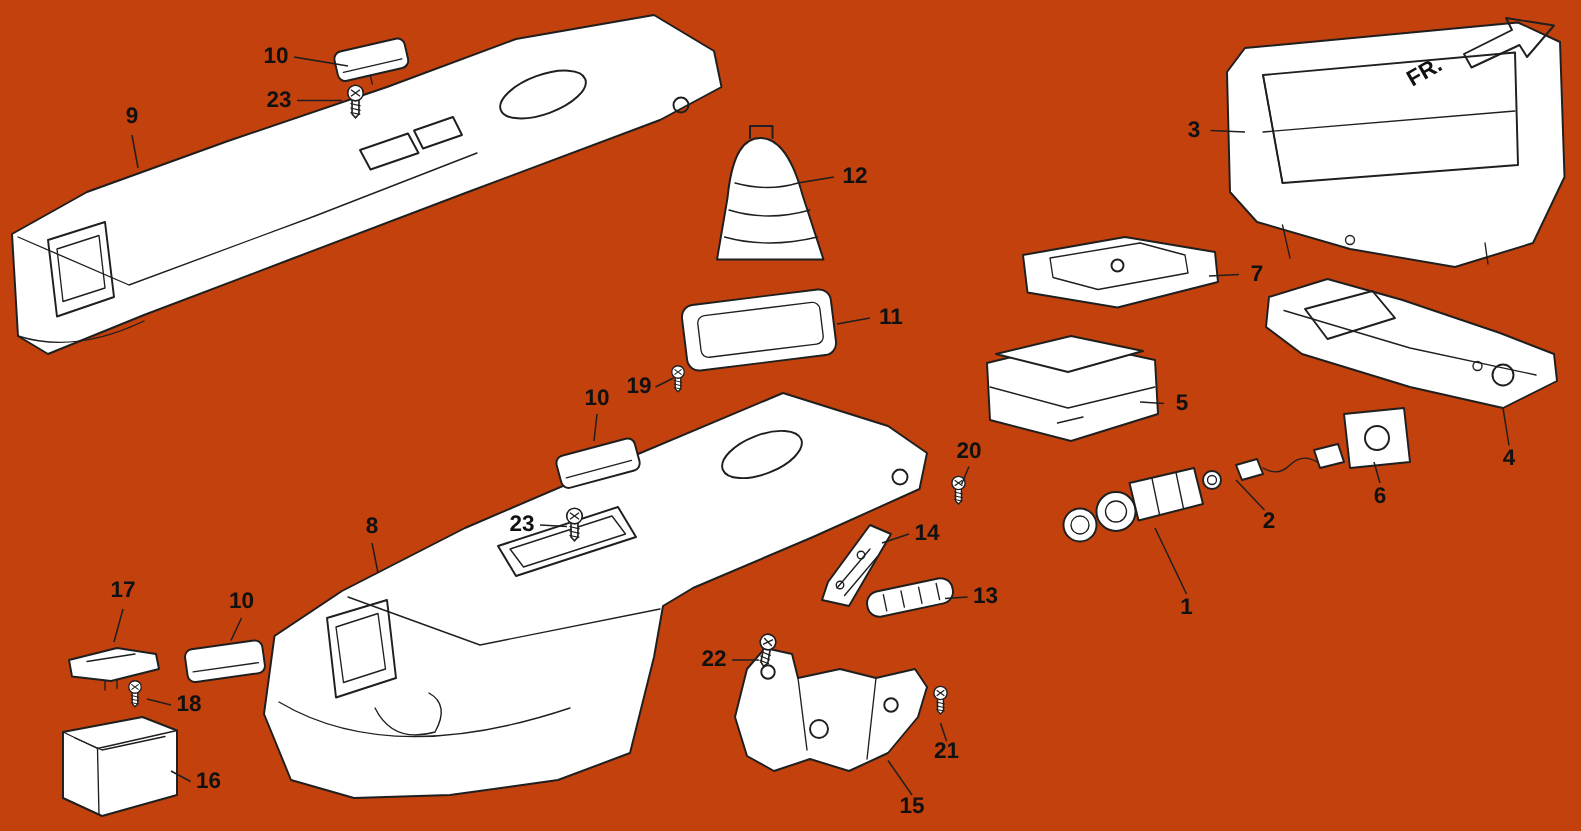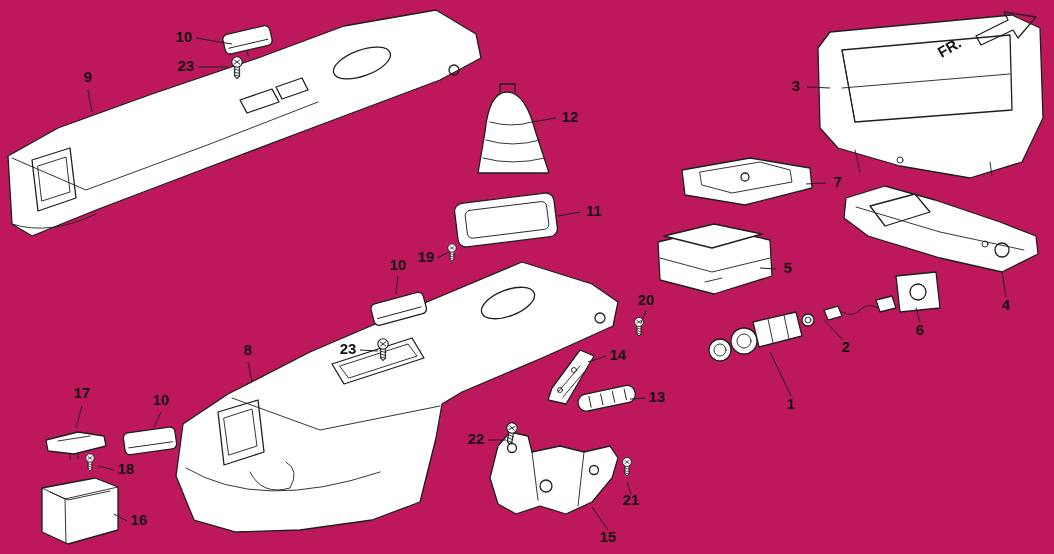--- a/index.html
+++ b/index.html
@@ -1,19 +1,19 @@
 <!DOCTYPE html>
 <html><head>
 <meta charset="utf-8">
 <style>
   html,body{margin:0;padding:0;background:#fff;}
   .stage{
     position:relative;
     width:1054px;height:554px;
-    background:#be185d;
+    background:#c2410c;
     overflow:hidden;
     font-family:"Liberation Sans", sans-serif;
   }
   svg{display:block;}
   .art path,.art line,.art ellipse,.art circle,.art rect,.art polyline{
     stroke:#1f1f1f;stroke-width:1.3;fill:none;
     stroke-linejoin:round;stroke-linecap:round;
   }
   .art .solid{fill:#ffffff;}
   .art .thin{stroke-width:0.9;}

